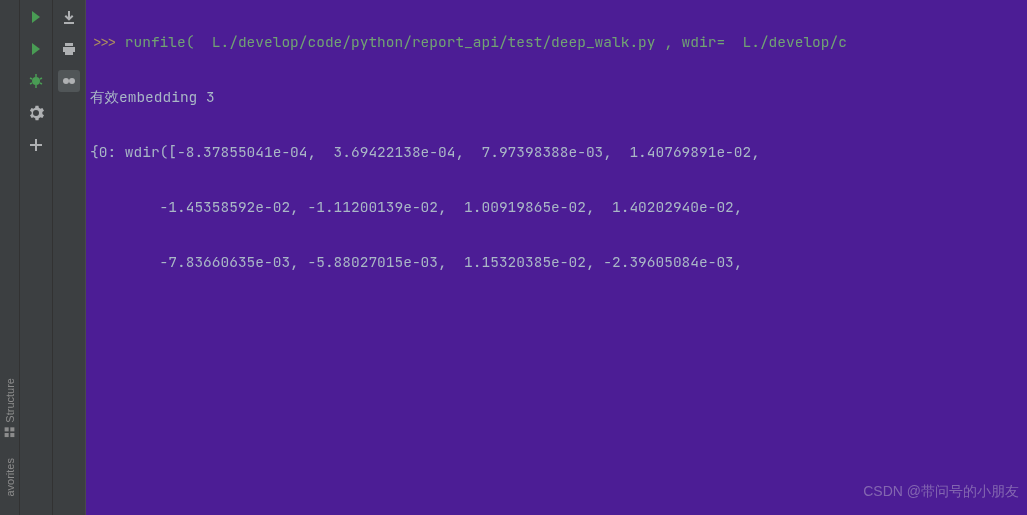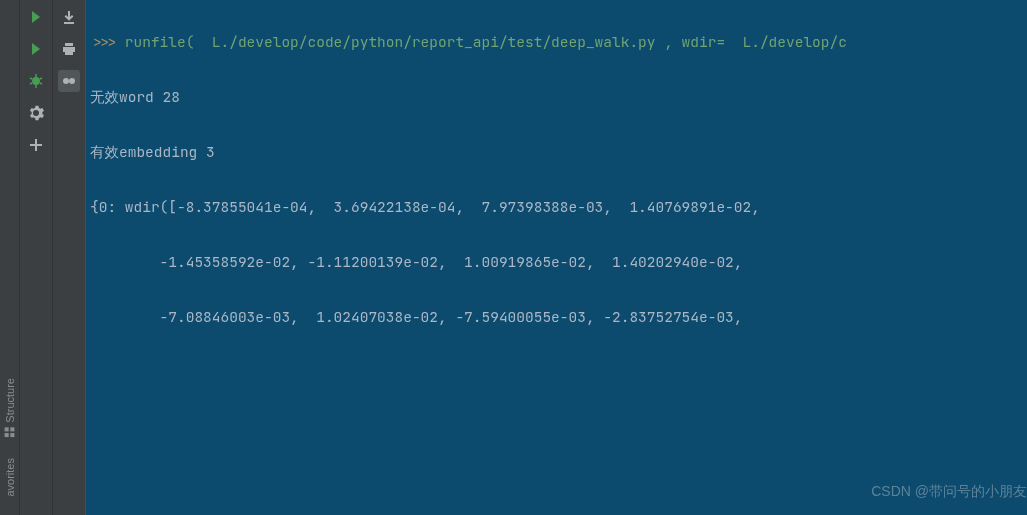--- a/index.html
+++ b/index.html
@@ -73,40 +73,40 @@
       justify-content: center;
       cursor: pointer;
       border-radius: 3px;
     }
     .tb-btn svg {
       width: 16px;
       height: 16px;
     }
     .console {
       flex: 1;
-      background: #0c4a6e;
+      background: #4c1d95;
       padding: 0 0 0 4px;
       overflow: hidden;
       line-height: 1.9;
       white-space: pre;
       font-size: 14.5px;
     }
     .console-line {
       display: block;
     }
     .prompt-run {
       color: #ae8f5e;
     }
     .path-info {
       color: #71a373;
     }
     .watermark {
       position: absolute;
       bottom: 14px;
-      right: 0;
+      right: 8px;
       color: rgba(220,220,220,0.38);
       font-family: sans-serif;
       font-size: 14px;
       pointer-events: none;
     }
     .fill-grey { fill: #afb1b3; }
     .fill-green { fill: #499c54; }
     .fill-greenbug { fill: #499c54; }
   </style>
 </head>
@@ -170,25 +170,24 @@
   <div class="tb-btn" style="background:#515658;border-radius:3px;">
     <svg viewBox="0 0 16 16" class="fill-grey">
         <circle cx="5" cy="8" r="3"></circle>
         <circle cx="11" cy="8" r="3"></circle>
       </svg>
   </div>
 </div>
 
 <div class="console">
 <span class="console-line"><span class="prompt-run">&gt;&gt;&gt; </span><span class="path-info">runfile(  L./develop/code/python/report_api/test/deep_walk.py , wdir=  L./develop/c</span></span>
-<span class="console-line">无效word 28</span>
 <span class="console-line">有效embedding 3</span>
 <span class="console-line">{0: wdir([-8.37855041e-04,  3.69422138e-04,  7.97398388e-03,  1.40769891e-02,</span>
 <span class="console-line">        -1.45358592e-02, -1.11200139e-02,  1.00919865e-02,  1.40202940e-02,</span>
-<span class="console-line">        -7.08846003e-03,  1.02407038e-02, -7.59400055e-03, -2.83752754e-03,</span>
+<span class="console-line">        -7.83660635e-03, -5.88027015e-03,  1.15320385e-02, -2.39605084e-03,</span>
 
 
 
 
 
 
 
 
 
 </div>

